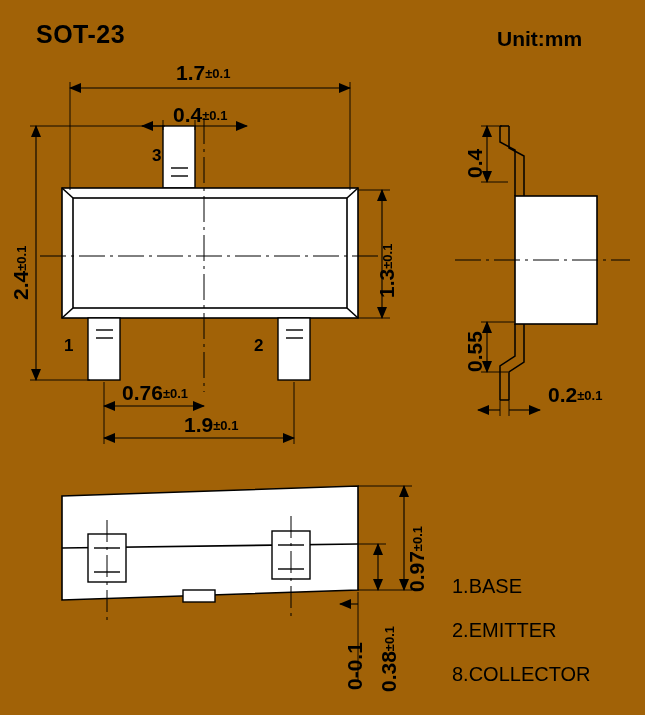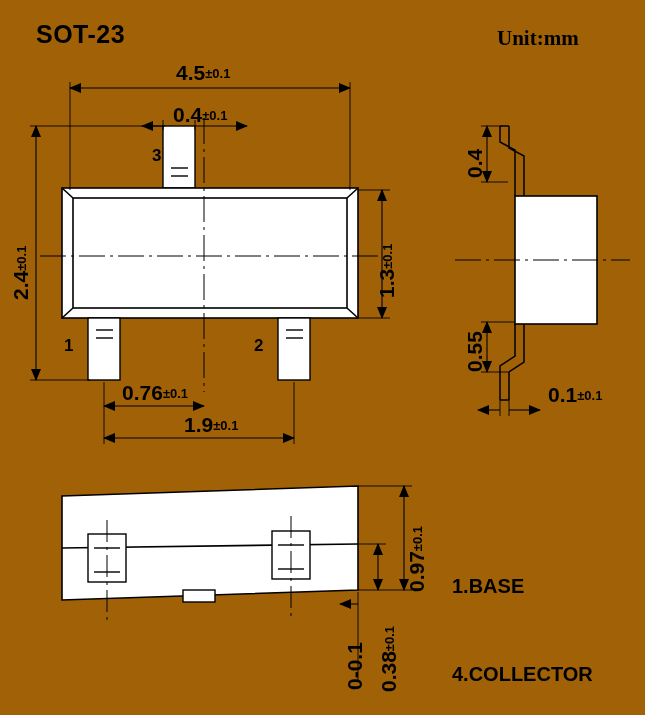--- a/index.html
+++ b/index.html
@@ -24,38 +24,37 @@
     line-height: 1;
   }
   .title {
     font-size: 25px;
     font-weight: bold;
     letter-spacing: 0.5px;
   }
   .unit {
     font-size: 21px;
     font-weight: bold;
-    font-family: Liberation Serif, serif;
   }
   .dim {
     font-size: 21px;
     font-weight: bold;
   }
   .tol {
     font-size: 13px;
     font-weight: bold;
     vertical-align: 0.15em;
   }
   .pin {
     font-size: 17px;
     font-weight: bold;
   }
   .legend {
     font-size: 20px;
-    font-weight: bold;
+    font-weight: normal;
   }
   .vert {
     transform-origin: left top;
     transform: rotate(-90deg);
   }
   svg {
     position: absolute;
     left: 0;
     top: 0;
   }
@@ -225,21 +224,21 @@
       </g>
 
     </g>
   </svg>
 
   <div class="lbl title" style="left:36px; top:22px;">SOT-23</div>
 
   <div class="lbl unit" style="left:497px; top:28px;">Unit:mm</div>
 
   <div class="lbl dim" style="left:176px; top:62px;">
-    <span>4.5</span><span class="tol">±0.1</span>
+    <span>1.7</span><span class="tol">±0.1</span>
   </div>
 
   <div class="lbl dim" style="left:173px; top:104px;">
     <span>0.4</span><span class="tol">±0.1</span>
   </div>
 
   <div class="lbl dim vert" style="left:10px; top:300px;">
     <span>2.4</span><span class="tol">±0.1</span>
   </div>
 
@@ -261,29 +260,30 @@
 
   <div class="lbl dim vert" style="left:464px; top:178px;">
     <span>0.4</span><span class="tol"></span>
   </div>
 
   <div class="lbl dim vert" style="left:464px; top:372px;">
     <span>0.55</span><span class="tol"></span>
   </div>
 
   <div class="lbl dim" style="left:548px; top:384px;">
-    <span>0.1</span><span class="tol">±0.1</span>
+    <span>0.2</span><span class="tol">±0.1</span>
   </div>
 
   <div class="lbl dim vert" style="left:406px; top:592px;">
     <span>0.97</span><span class="tol">±0.1</span>
   </div>
 
   <div class="lbl dim vert" style="left:378px; top:692px;">
     <span>0.38</span><span class="tol">±0.1</span>
   </div>
 
   <div class="lbl dim vert" style="left:344px; top:690px;">0-0.1</div>
 
   <div class="lbl legend" style="left:452px; top:576px;">1.BASE</div>
-  <div class="lbl legend" style="left:452px; top:664px;">4.COLLECTOR</div>
+  <div class="lbl legend" style="left:452px; top:620px;">2.EMITTER</div>
+  <div class="lbl legend" style="left:452px; top:664px;">8.COLLECTOR</div>
 
 </div>
 
 </body></html>

